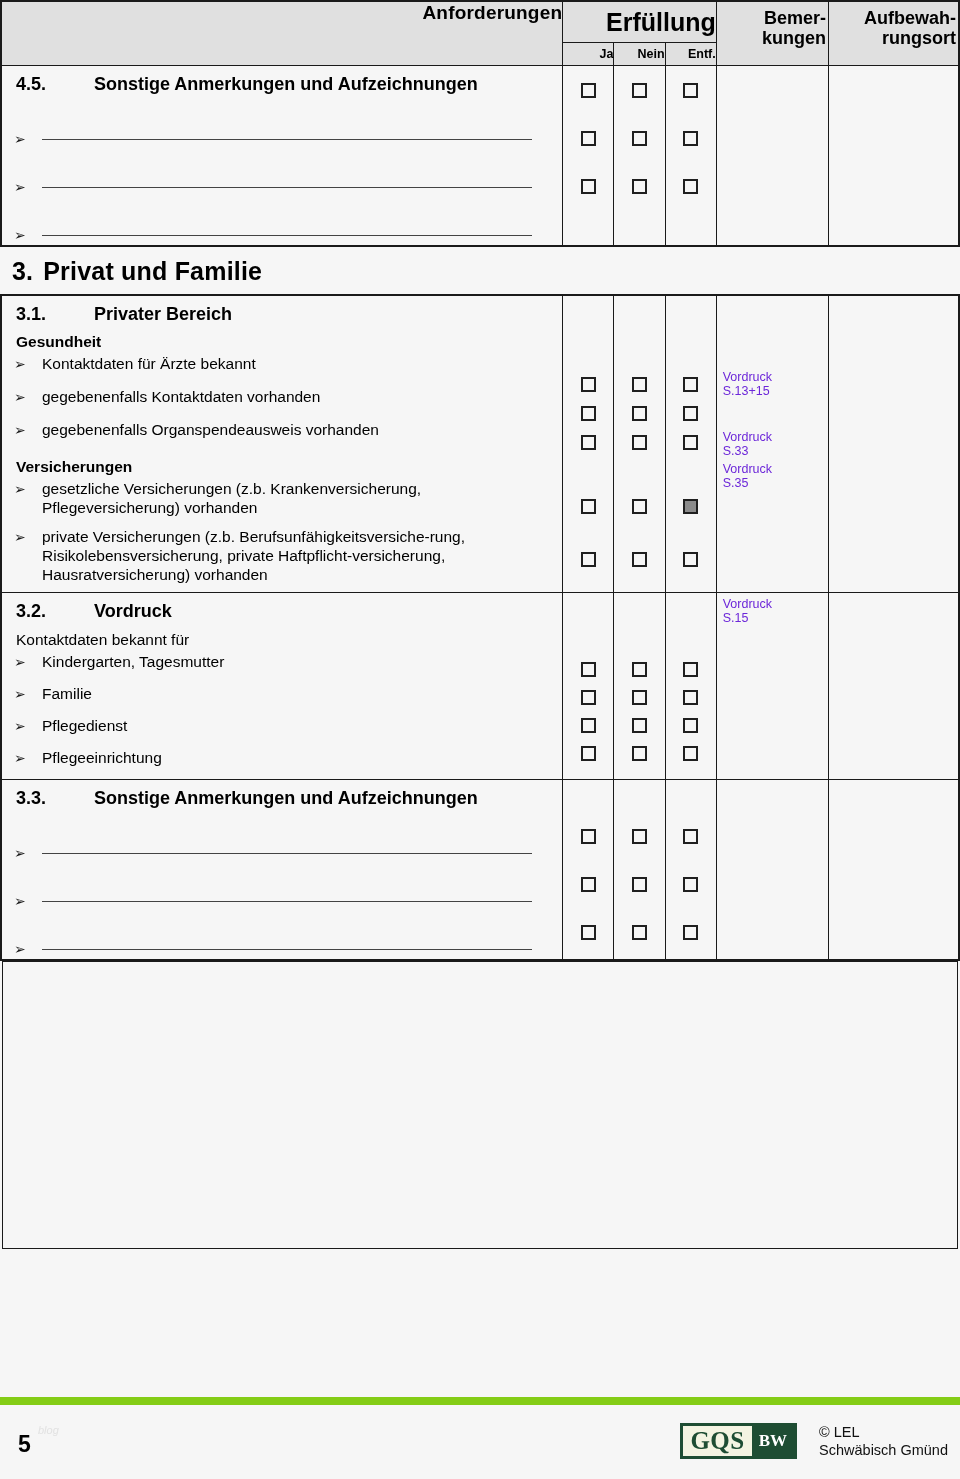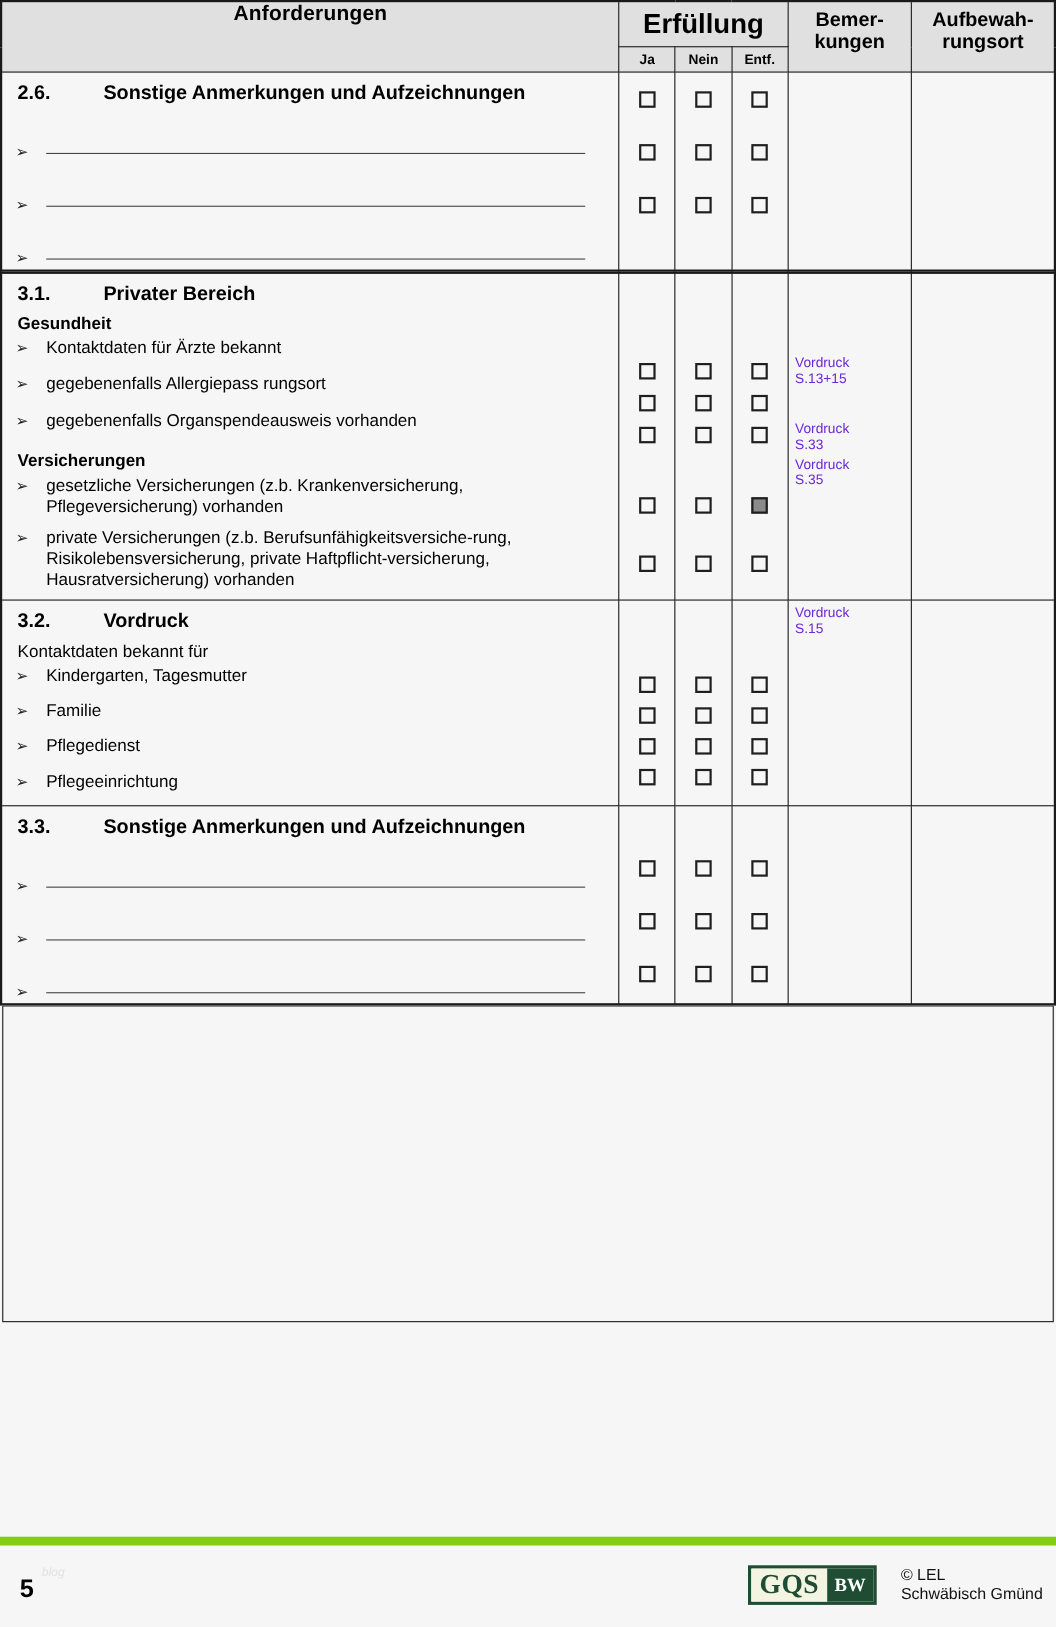--- a/index.html
+++ b/index.html
@@ -35,21 +35,21 @@
 
   
   col.c-anf   { width: 560px; }
   col.c-ja    { width: 51px; }
   col.c-nein  { width: 51px; }
   col.c-entf  { width: 51px; }
   col.c-bem   { width: 112px; }
   col.c-auf   { width: 130px; }
   thead th {
     background: #e0e0e0 !important;
-    text-align: center;
+    text-align: right;
     font-weight: bold;
     color: #000;
   }
   .th-anf {
     font-size: 19px;
     letter-spacing: .2px;
   }
   .th-erf {
     font-size: 25px;
     padding: 6px 0 5px 0 !important;
@@ -275,21 +275,21 @@
       <tr>
         <th class="th-sub">Ja</th>
         <th class="th-sub">Nein</th>
         <th class="th-sub">Entf.</th>
       </tr>
     </thead>
     <tbody>
       <tr>
         <td class="c-text">
           <div class="sec-head">
-            <span class="num">2.6.</span><span>Sonstige Anmerkungen und Aufzeichnungen</span>
+            <span class="num">4.5.</span><span>Sonstige Anmerkungen und Aufzeichnungen</span>
           </div>
           <div class="write-row">
             <span class="glyph">➢</span>
             <span class="rule"></span>
           </div>
           <div class="write-row">
             <span class="glyph">➢</span>
             <span class="rule"></span>
           </div>
           <div class="write-row">
@@ -335,20 +335,23 @@
                 <span class="cb"></span>
               </div>
           </div>
         </td>
         <td></td>
         <td></td>
       </tr>
     </tbody>
   </table>
 
+  <div class="big-title">
+    <span class="dot">3.</span><span>Privat und Familie</span>
+  </div>
 
   <table class="tbl framed">
     <colgroup>
       <col class="c-anf">
         <col class="c-ja">
         <col class="c-nein">
         <col class="c-entf">
         <col class="c-bem">
         <col class="c-auf">
     </colgroup>
@@ -360,21 +363,21 @@
             <span class="num">3.1.</span><span>Privater Bereich</span>
           </div>
           <div class="sub-head">Gesundheit</div>
 
           <div class="bullet-row" style="height:29px">
             <span class="glyph">➢</span>
             <span class="btxt">Kontaktdaten für Ärzte bekannt</span>
           </div>
           <div class="bullet-row" style="height:29px">
             <span class="glyph">➢</span>
-            <span class="btxt">gegebenenfalls Allergiepass rungsort</span>
+            <span class="btxt">gegebenenfalls Kontaktdaten vorhanden</span>
           </div>
           <div class="bullet-row" style="height:29px">
             <span class="glyph">➢</span>
             <span class="btxt">gegebenenfalls Organspendeausweis vorhanden</span>
           </div>
 
           <div class="sub-head" style="padding-top:6px">Versicherungen</div>
 
           <div class="bullet-row" style="height:44px">
             <span class="glyph">➢</span>

